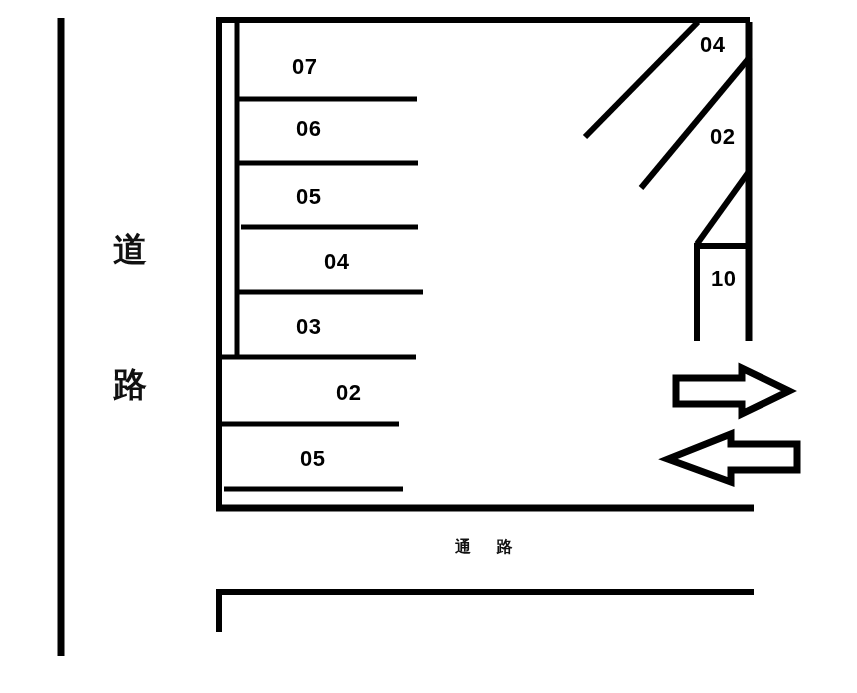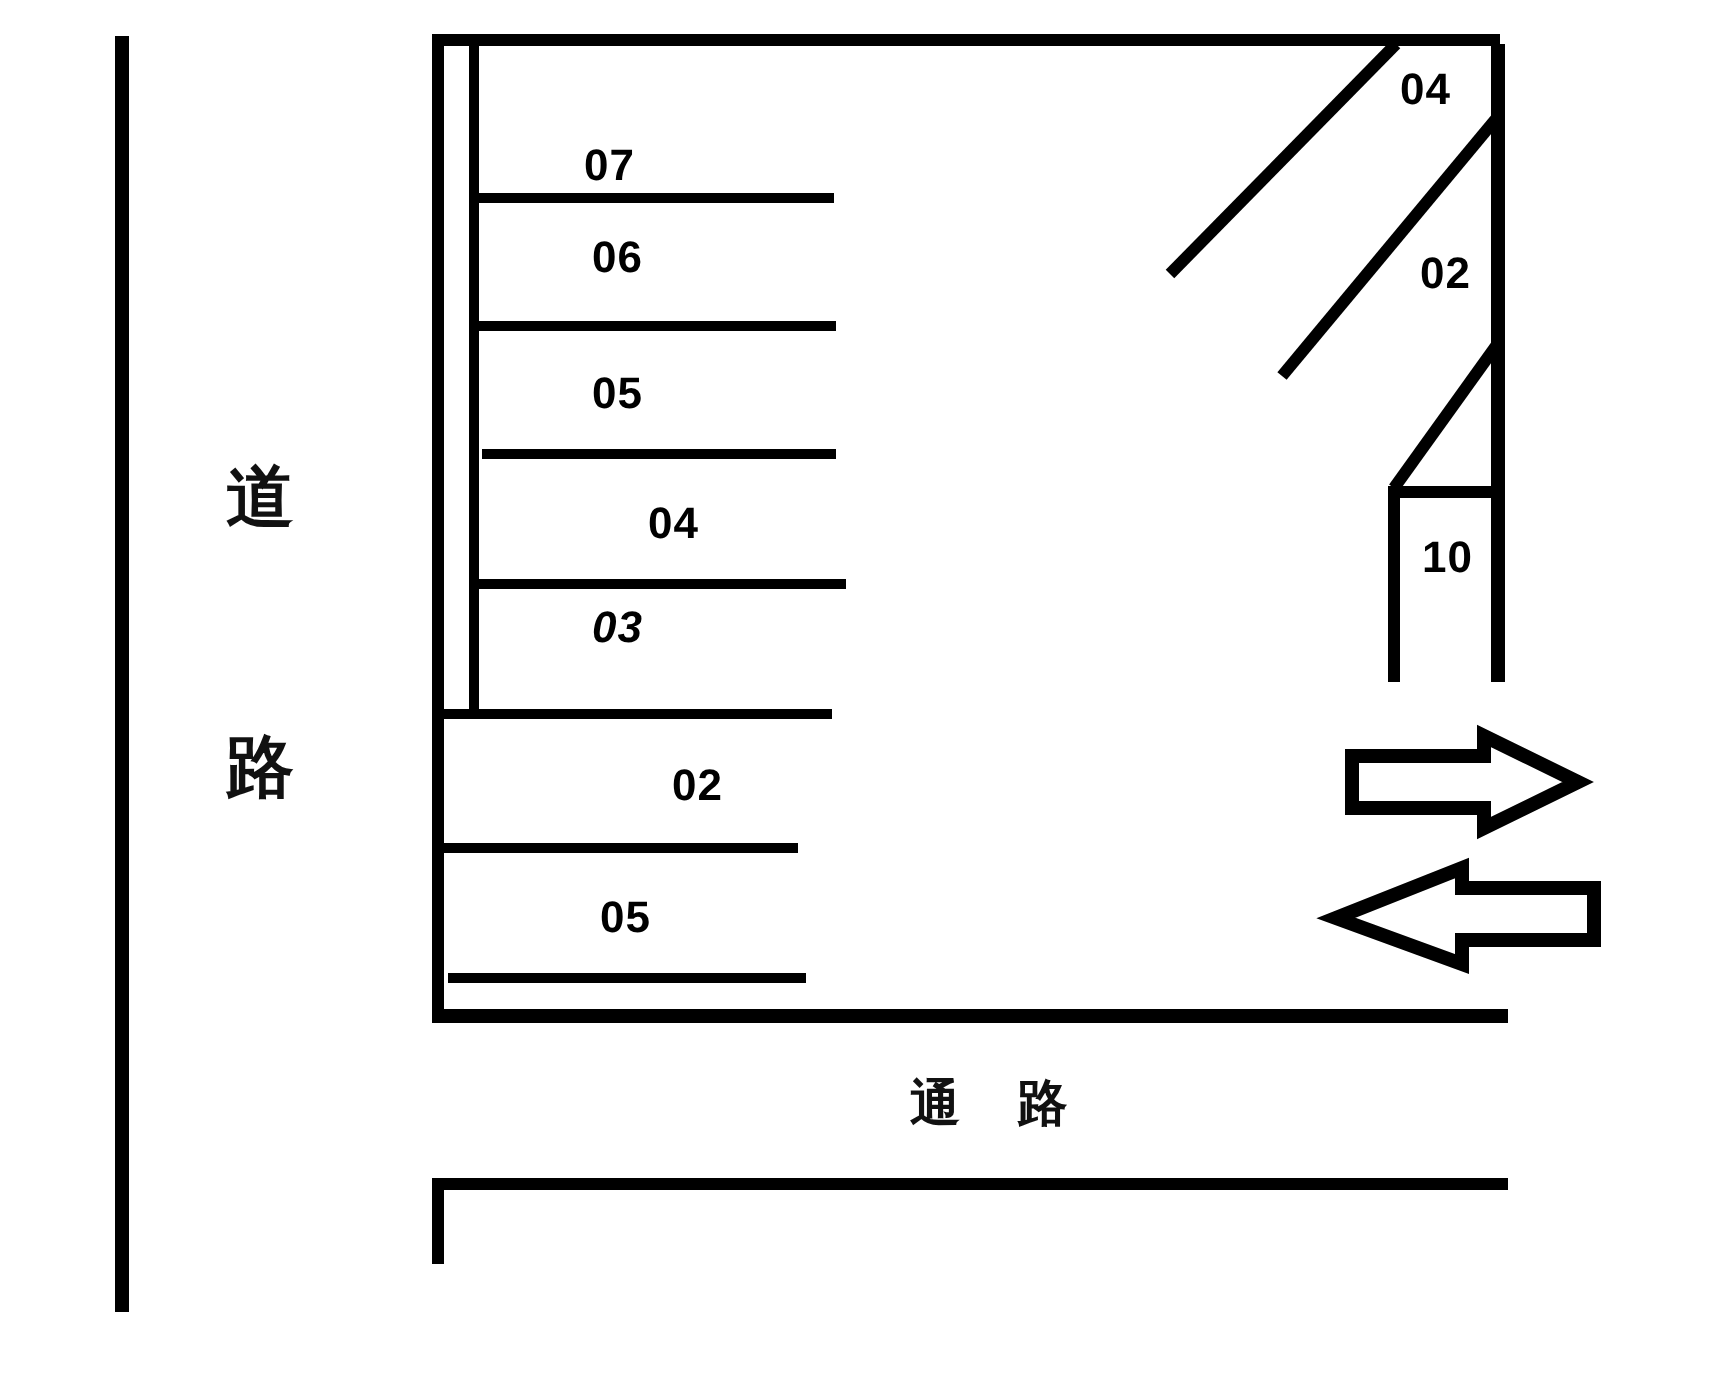--- a/index.html
+++ b/index.html
@@ -44,21 +44,21 @@
     font-family: "DejaVu Sans", "Liberation Sans", sans-serif;
     font-weight: bold;
     color: #111111;
     white-space: nowrap;
     line-height: 1;
   }
   #road-label-1, #road-label-2 {
     font-size: 34px;
   }
   #aisle-label {
-    font-size: 25px;
+    font-size: 16px;
     letter-spacing: 10px;
   }
 </style>
 </head>
 <body>
 
 <div id="diagram-root">
 
   <svg id="lot-svg" viewBox="0 0 857 693">
 
@@ -94,25 +94,25 @@
     <line x1="219" y1="592" x2="219" y2="632" stroke="#000" stroke-width="6" stroke-linecap="butt"></line>
 
     <polygon points="676,378 742,378 742,368 789,391 742,414 742,404 676,404" fill="#ffffff" stroke="#000000" stroke-width="7" stroke-linejoin="miter"></polygon>
 
     <polygon points="797,444 731,444 731,434 668,459 731,482 731,470 797,470" fill="#ffffff" stroke="#000000" stroke-width="7" stroke-linejoin="miter"></polygon>
 
   </svg>
 
   <div class="stall-label" id="stall-label-01" style="left:300px; top:448px;">05</div>
   <div class="stall-label" id="stall-label-02" style="left:300px; top:382px;margin-left:36px;">02</div>
-  <div class="stall-label" id="stall-label-03" style="left:296px; top:303px;font-style:italic;">03</div>
+  <div class="stall-label" id="stall-label-03" style="left:296px; top:316px;">03</div>
   <div class="stall-label" id="stall-label-04" style="left:296px; top:251px;margin-left:28px;">04</div>
   <div class="stall-label" id="stall-label-05" style="left:296px; top:186px;">05</div>
   <div class="stall-label" id="stall-label-06" style="left:296px; top:118px;">06</div>
-  <div class="stall-label" id="stall-label-07" style="left:292px; top:72px;">07</div>
+  <div class="stall-label" id="stall-label-07" style="left:292px; top:56px;">07</div>
   <div class="stall-label" id="stall-label-08" style="left:700px; top:34px;">04</div>
   <div class="stall-label" id="stall-label-09" style="left:710px; top:126px;">02</div>
   <div class="stall-label" id="stall-label-10" style="left:711px; top:268px;">10</div>
 
   <div class="cjk-label" id="road-label-1" style="left:113px; top:232px;">道</div>
   <div class="cjk-label" id="road-label-2" style="left:113px; top:367px;">路</div>
 
   <div class="cjk-label" id="aisle-label" style="left:455px; top:539px;">通 路</div>
 
 </div>

